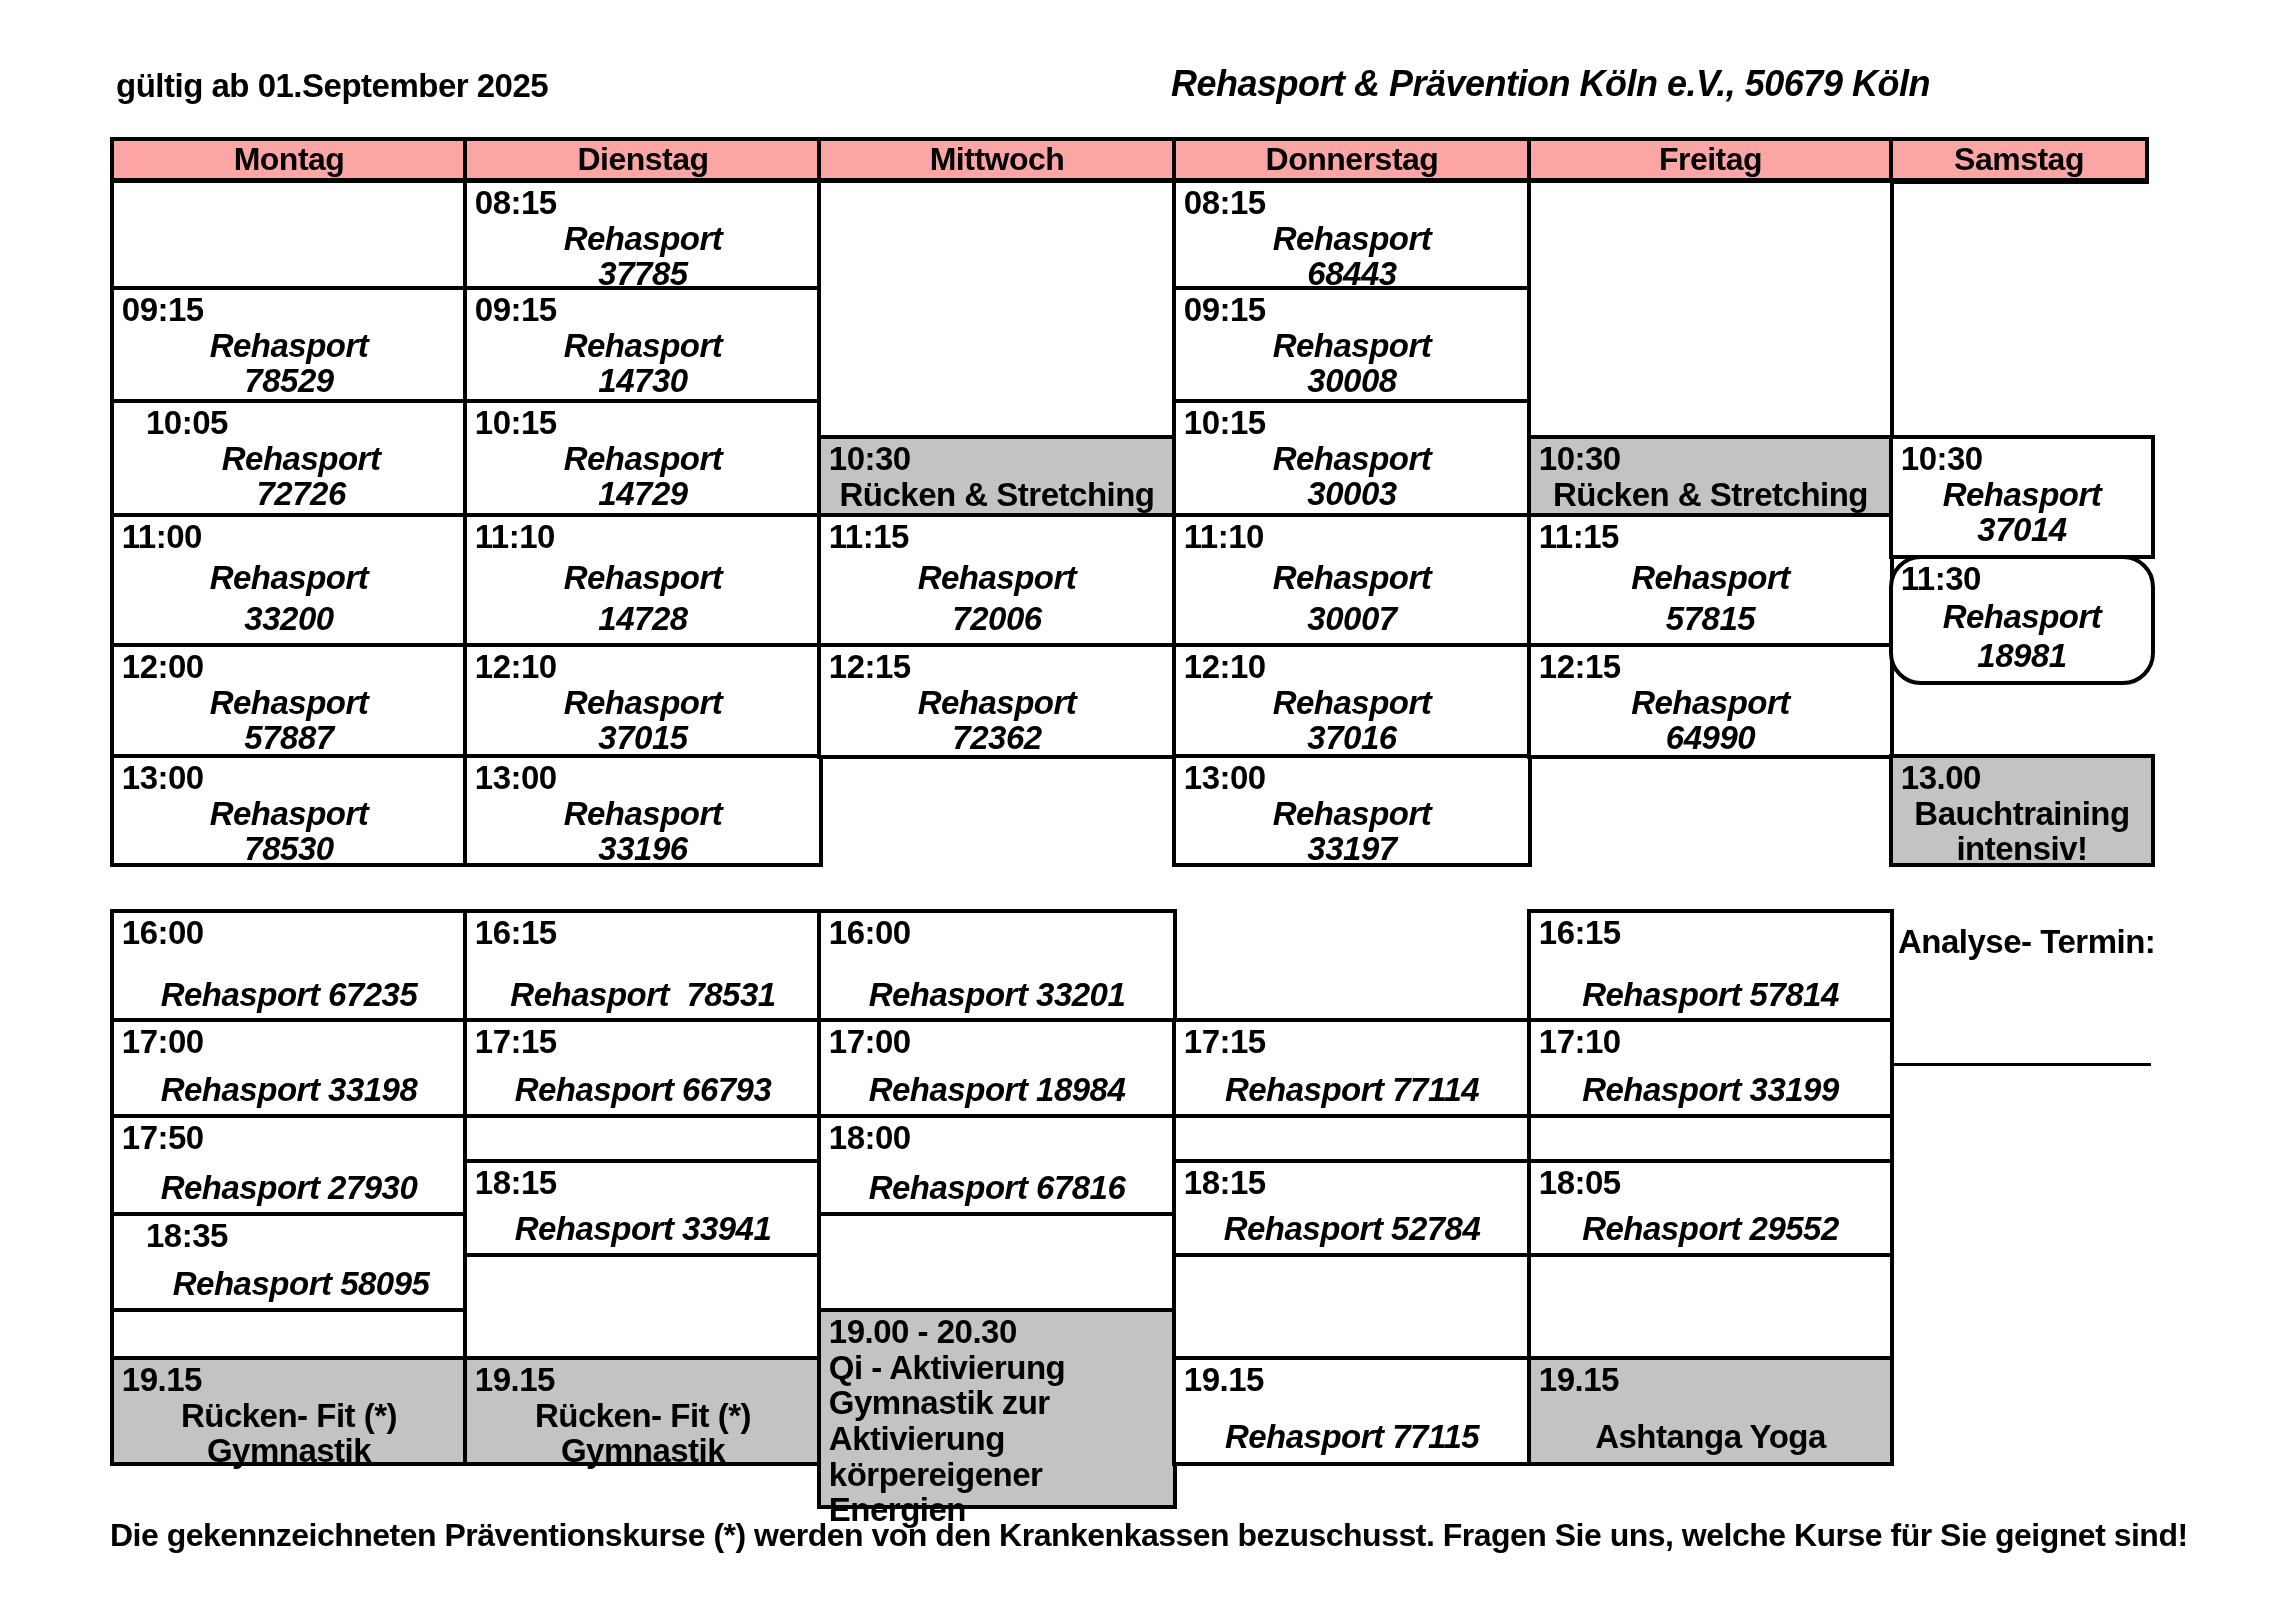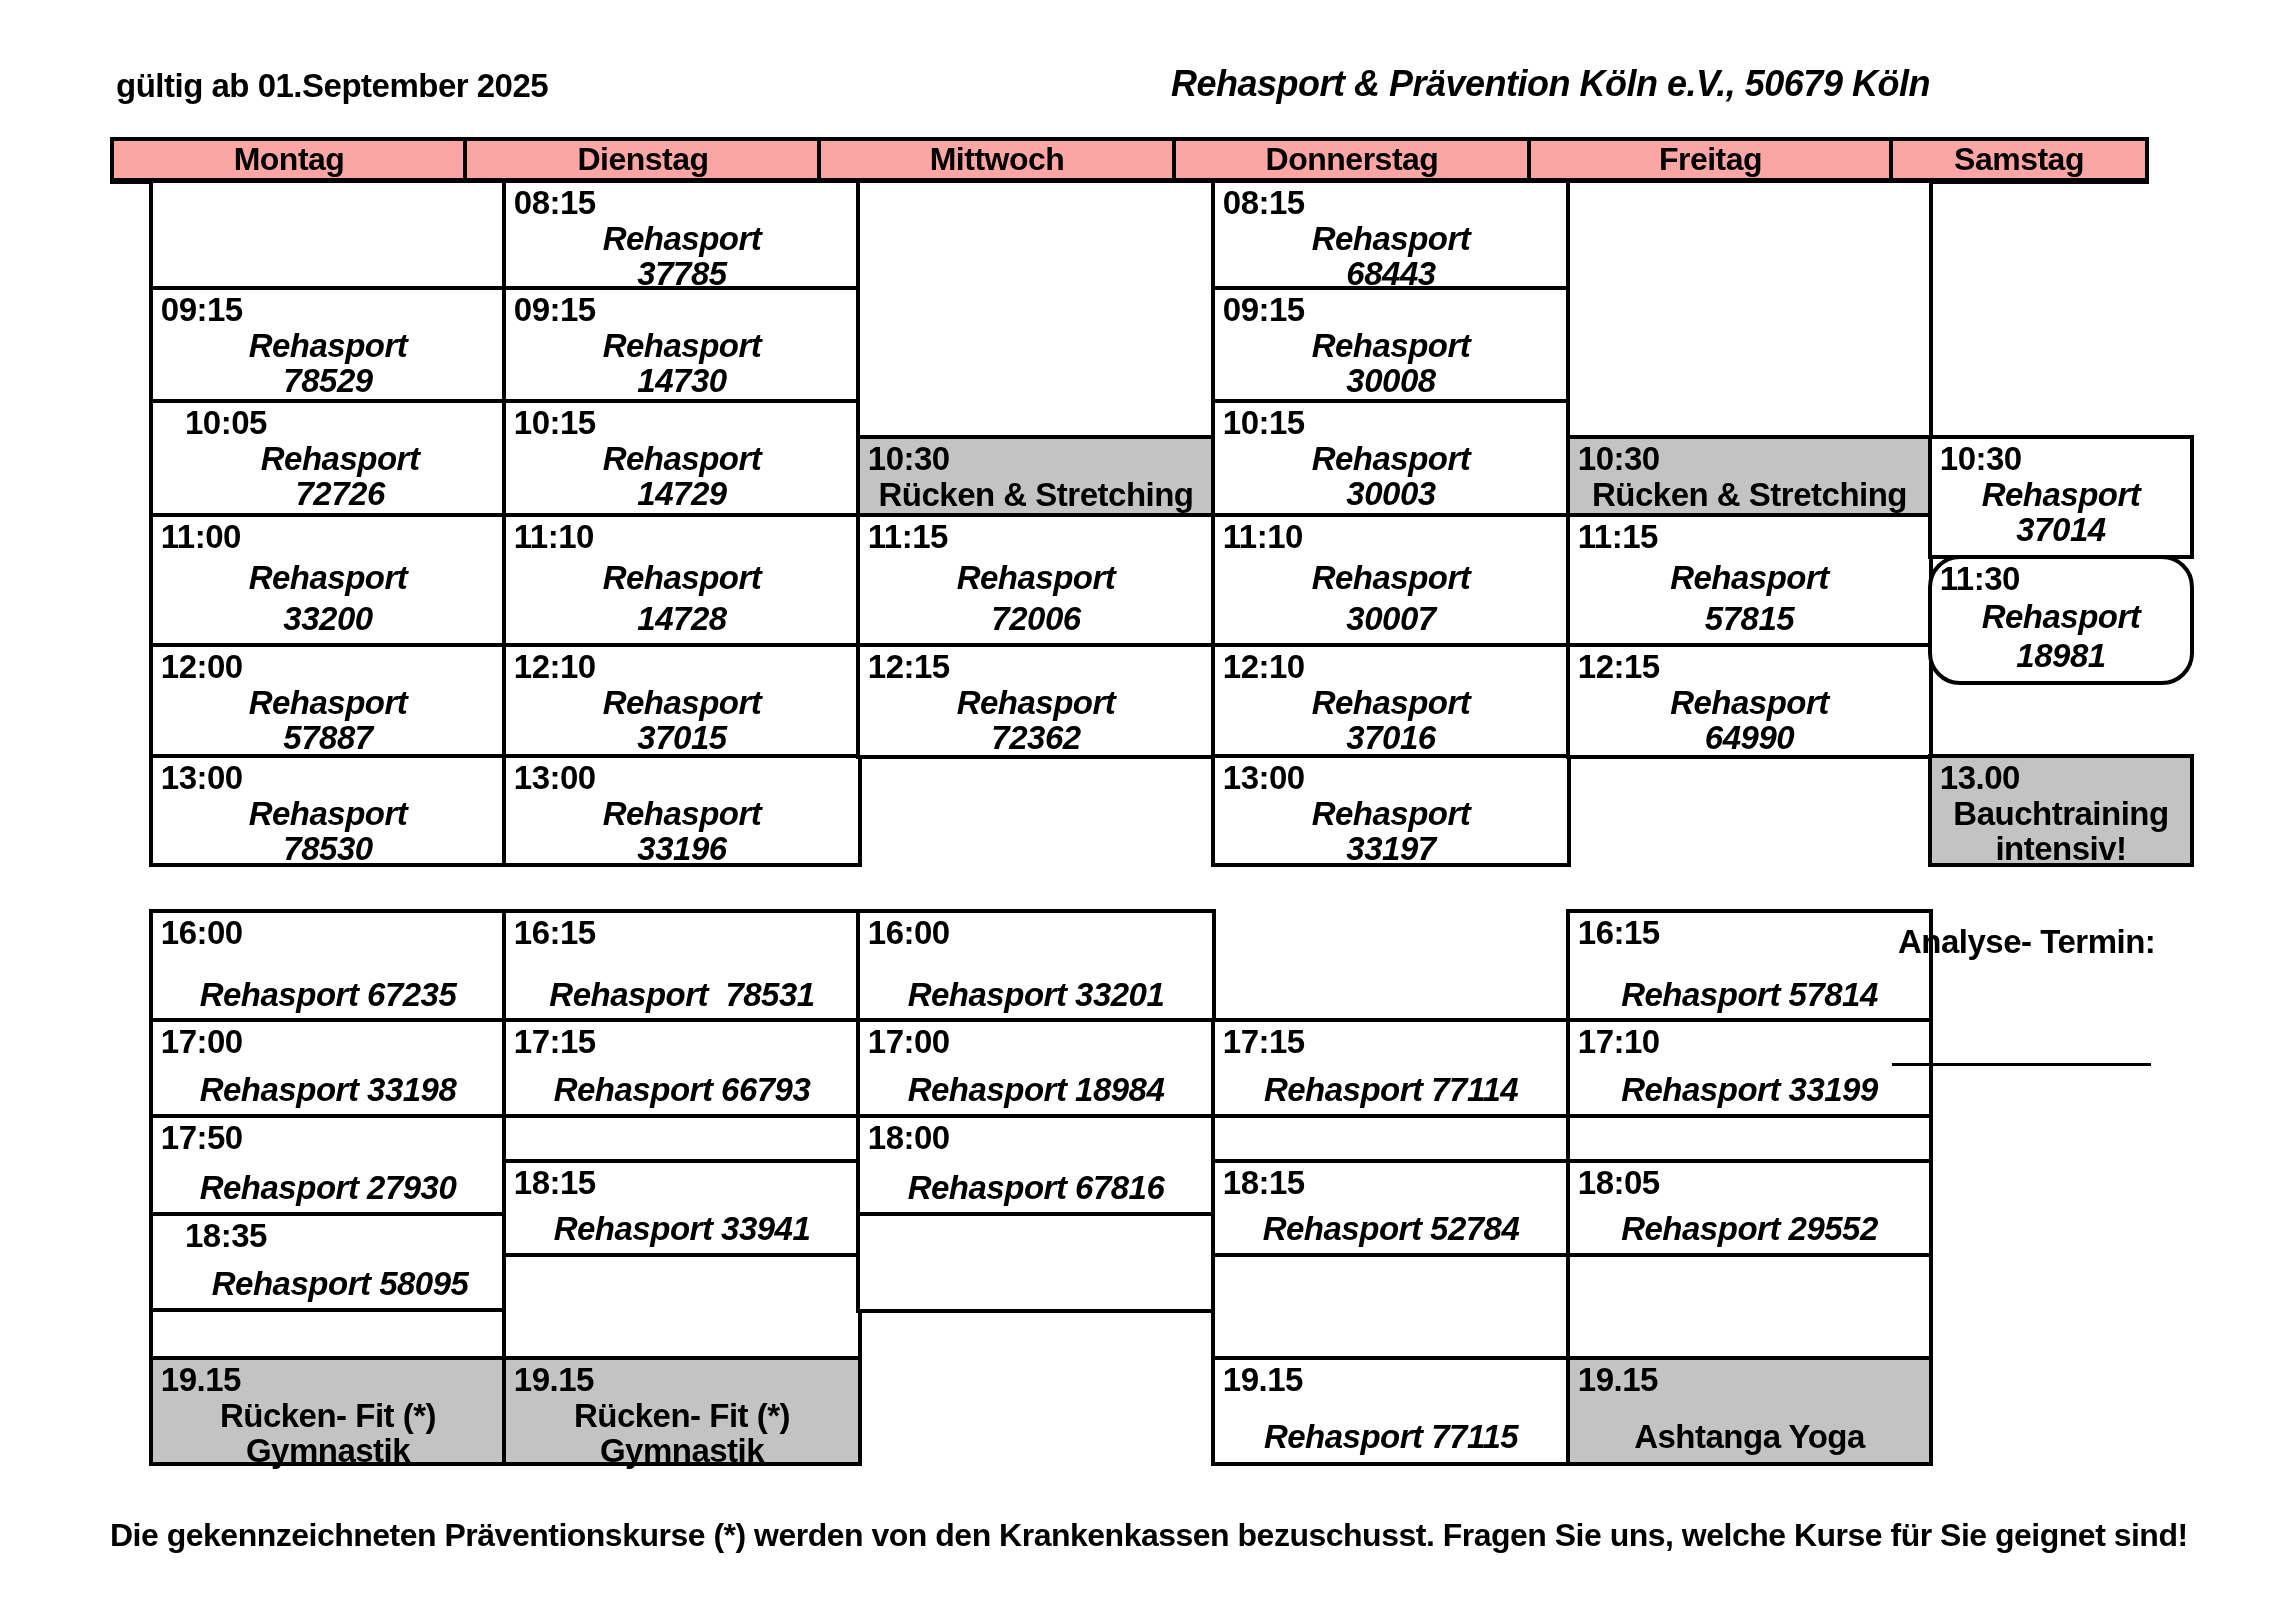--- a/index.html
+++ b/index.html
@@ -13,21 +13,20 @@
   .hcell{
     position:absolute;border:4.9px solid #000;border-bottom-width:6.9px;background:#fca5a5;
     box-sizing:border-box;display:flex;align-items:center;justify-content:center;
     font-size:32px;font-weight:bold;
   }
   .cell{
     position:absolute;border:4.9px solid #000;background:#fff;box-sizing:border-box;
     display:flex;flex-direction:column;justify-content:space-between;
     font-size:33px;font-weight:bold;line-height:1.08;
     padding:2px 7.8px 7.8px 7.8px;
-    margin-left:39px;
   }
   .cell .time{text-align:left;white-space:pre-wrap;}
   .cell .name,.cell .code{text-align:center;font-style:italic;white-space:pre-wrap;}
   .cell.plain .name,.cell.plain .code{font-style:normal;}
   .cell.gray{background:#c3c3c3;}
   .cell.leftalign .name,.cell.leftalign .code{text-align:left;}
   .analyse{position:absolute;font-size:33px;font-weight:bold;white-space:nowrap;}
   .analyse-line{position:absolute;border-top:3.9px solid #000;}
   .footnote{position:absolute;font-size:32px;font-weight:bold;white-space:nowrap;}
 </style>
@@ -232,20 +231,27 @@
   </div>
   <div class="cell" style="left:817px;top:1018px;width:360px;height:101px;">
     <div class="time">17:00</div>
     <div class="name">Rehasport 18984</div>
   </div>
   <div class="cell" style="left:817px;top:1114px;width:360px;height:103px;">
     <div class="time">18:00</div>
     <div class="name">Rehasport 67816</div>
   </div>
   <div class="cell" style="left:817px;top:1212px;width:360px;height:101px;"></div>
+  <div class="cell gray plain leftalign" style="left:817px;top:1308px;width:360px;height:201px;">
+    <div class="time">19.00 - 20.30</div>
+    <div class="name">Qi - Aktivierung</div>
+    <div class="name">Gymnastik zur Aktivierung</div>
+    <div class="name">körpereigener</div>
+    <div class="name">Energien</div>
+  </div>
 
   <div class="cell" style="left:1172px;top:1018px;width:360px;height:101px;">
     <div class="time">17:15</div>
     <div class="name">Rehasport 77114</div>
   </div>
   <div class="cell" style="left:1172px;top:1114px;width:360px;height:49px;"></div>
   <div class="cell" style="left:1172px;top:1159px;width:360px;height:99px;">
     <div class="time">18:15</div>
     <div class="name">Rehasport 52784</div>
   </div>

